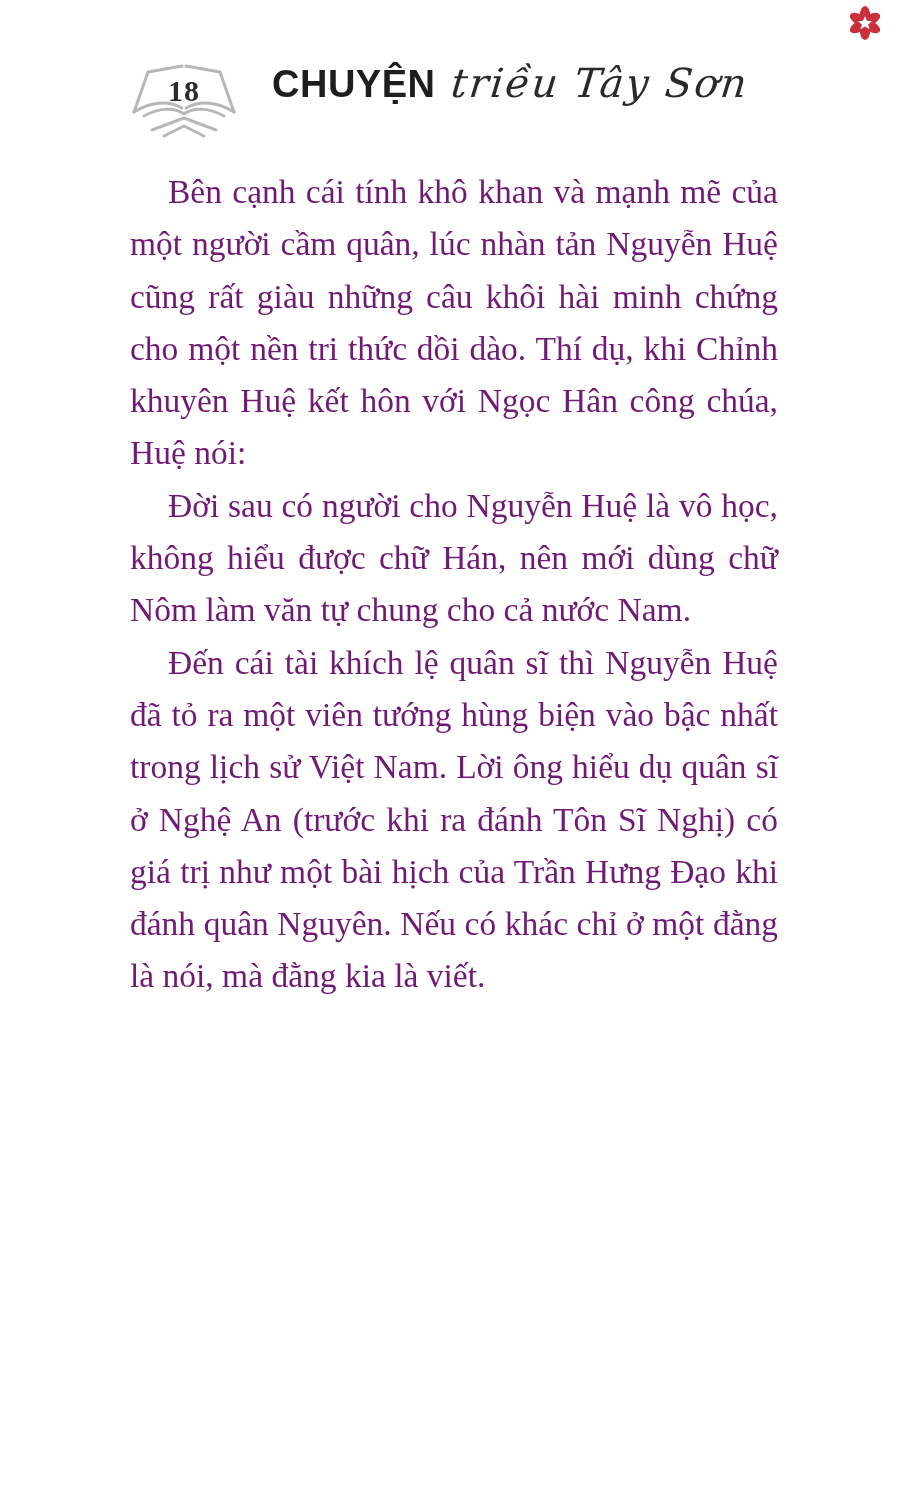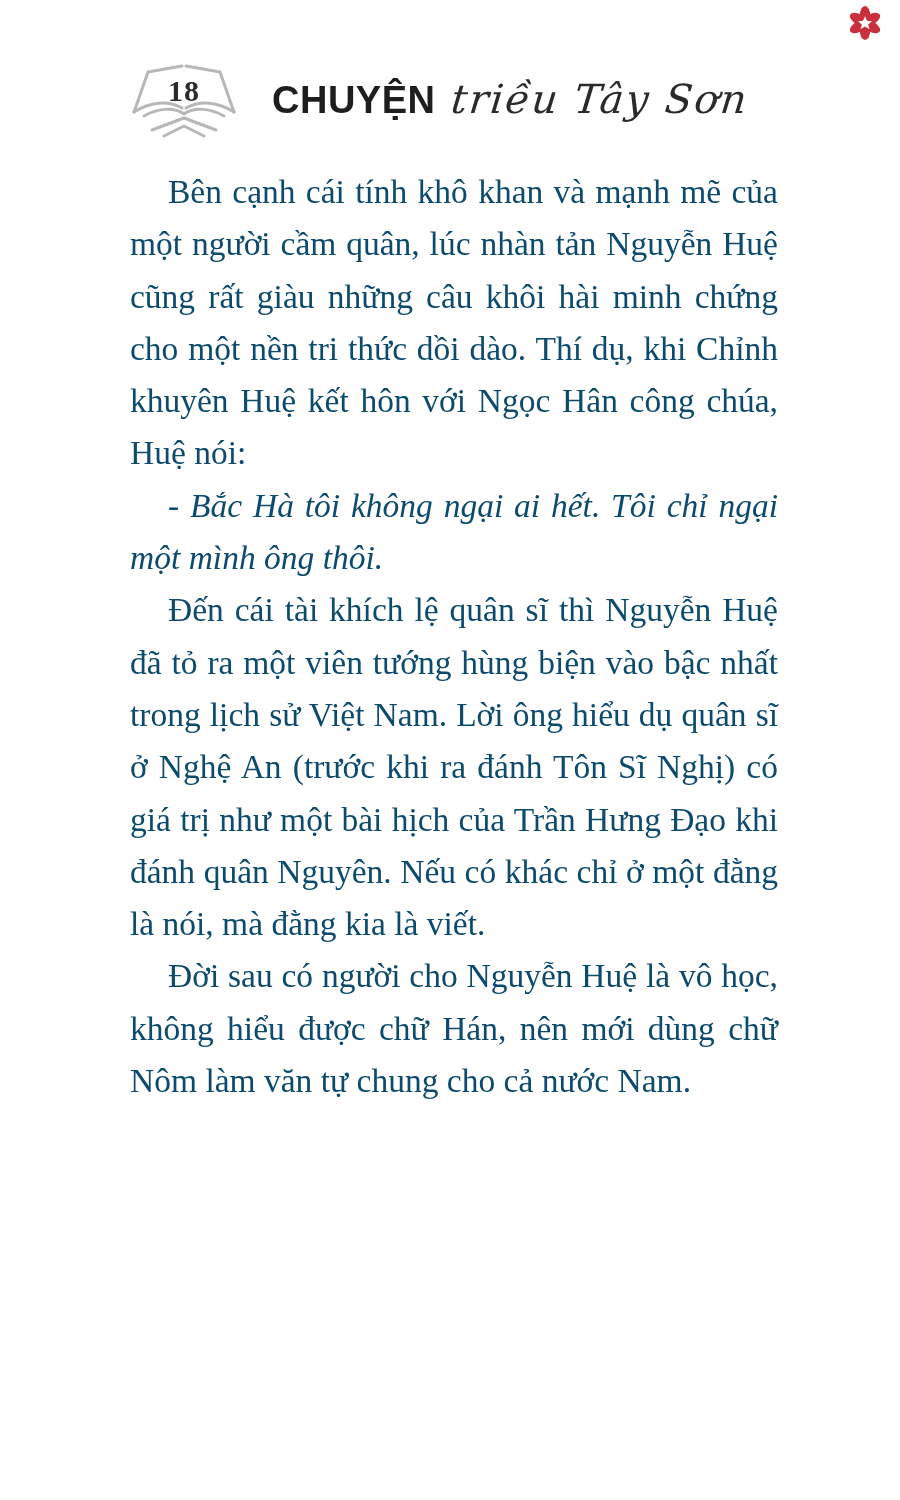--- a/index.html
+++ b/index.html
@@ -51,21 +51,20 @@
     font-weight: bold;
     font-size: 30px;
     color: #2b2b2b;
     letter-spacing: 1px;
   }
   .title {
     margin-left: 34px;
     white-space: nowrap;
     display: flex;
     align-items: baseline;
-    margin-top: 16px;
   }
   .title-main {
     font-family: "Liberation Sans", sans-serif;
     font-weight: bold;
     font-size: 38px;
     color: #1e1e1e;
     letter-spacing: 0.5px;
   }
   .title-script {
     margin-left: 14px;
@@ -79,21 +78,21 @@
   }
 
   
   .body-text {
     position: absolute;
     top: 166px;
     left: 130px;
     width: 648px;
     font-size: 33.5px;
     line-height: 52.3px;
-    color: #0c4a6e;
+    color: #701a75;
     text-align: justify;
   }
   .body-text p.para {
     margin: 0;
     text-indent: 38px;
   }
   .body-text p.italic {
     font-style: italic;
   }
 </style>
@@ -139,18 +138,17 @@
       <div class="page-number">18</div>
     </div>
     <div class="title">
       <span class="title-main">CHUYỆN</span>
       <span class="title-script">triều Tây Sơn</span>
     </div>
   </div>
 
   <div class="body-text">
       <p class="para">Bên cạnh cái tính khô khan và mạnh mẽ của một người cầm quân, lúc nhàn tản Nguyễn Huệ cũng rất giàu những câu khôi hài minh chứng cho một nền tri thức dồi dào. Thí dụ, khi Chỉnh khuyên Huệ kết hôn với Ngọc Hân công chúa, Huệ nói:</p>
-      <p class="para italic">- Bắc Hà tôi không ngại ai hết. Tôi chỉ ngại một mình ông thôi.</p>
+      <p class="para">Đời sau có người cho Nguyễn Huệ là vô học, không hiểu được chữ Hán, nên mới dùng chữ Nôm làm văn tự chung cho cả nước Nam.</p>
       <p class="para">Đến cái tài khích lệ quân sĩ thì Nguyễn Huệ đã tỏ ra một viên tướng hùng biện vào bậc nhất trong lịch sử Việt Nam. Lời ông hiểu dụ quân sĩ ở Nghệ An (trước khi ra đánh Tôn Sĩ Nghị) có giá trị như một bài hịch của Trần Hưng Đạo khi đánh quân Nguyên. Nếu có khác chỉ ở một đằng là nói, mà đằng kia là viết.</p>
-      <p class="para">Đời sau có người cho Nguyễn Huệ là vô học, không hiểu được chữ Hán, nên mới dùng chữ Nôm làm văn tự chung cho cả nước Nam.</p>
     </div>
 
 </div>
 
 </body></html>

